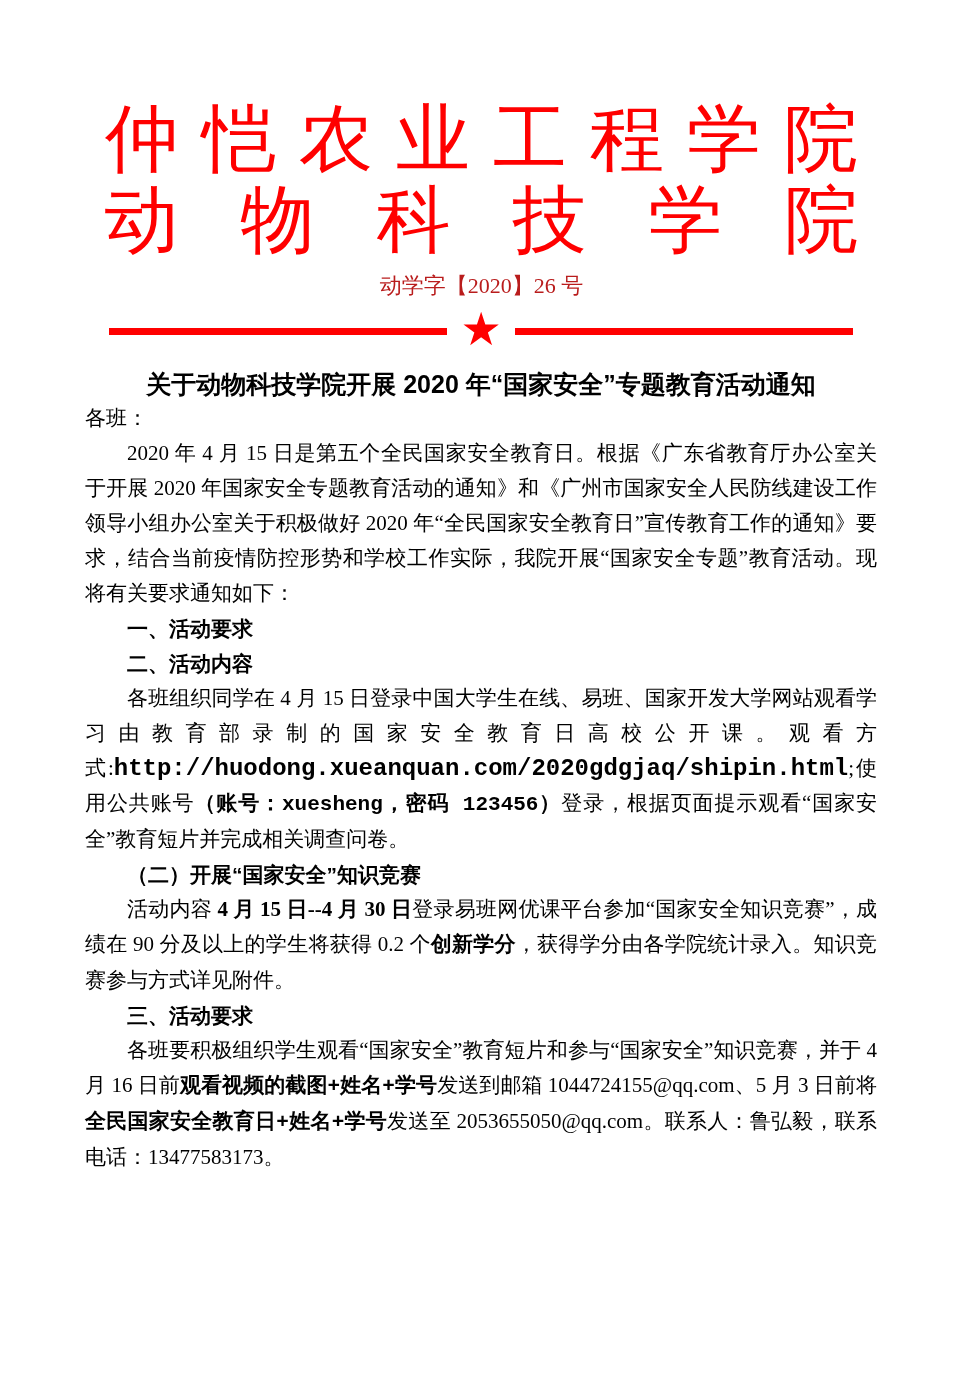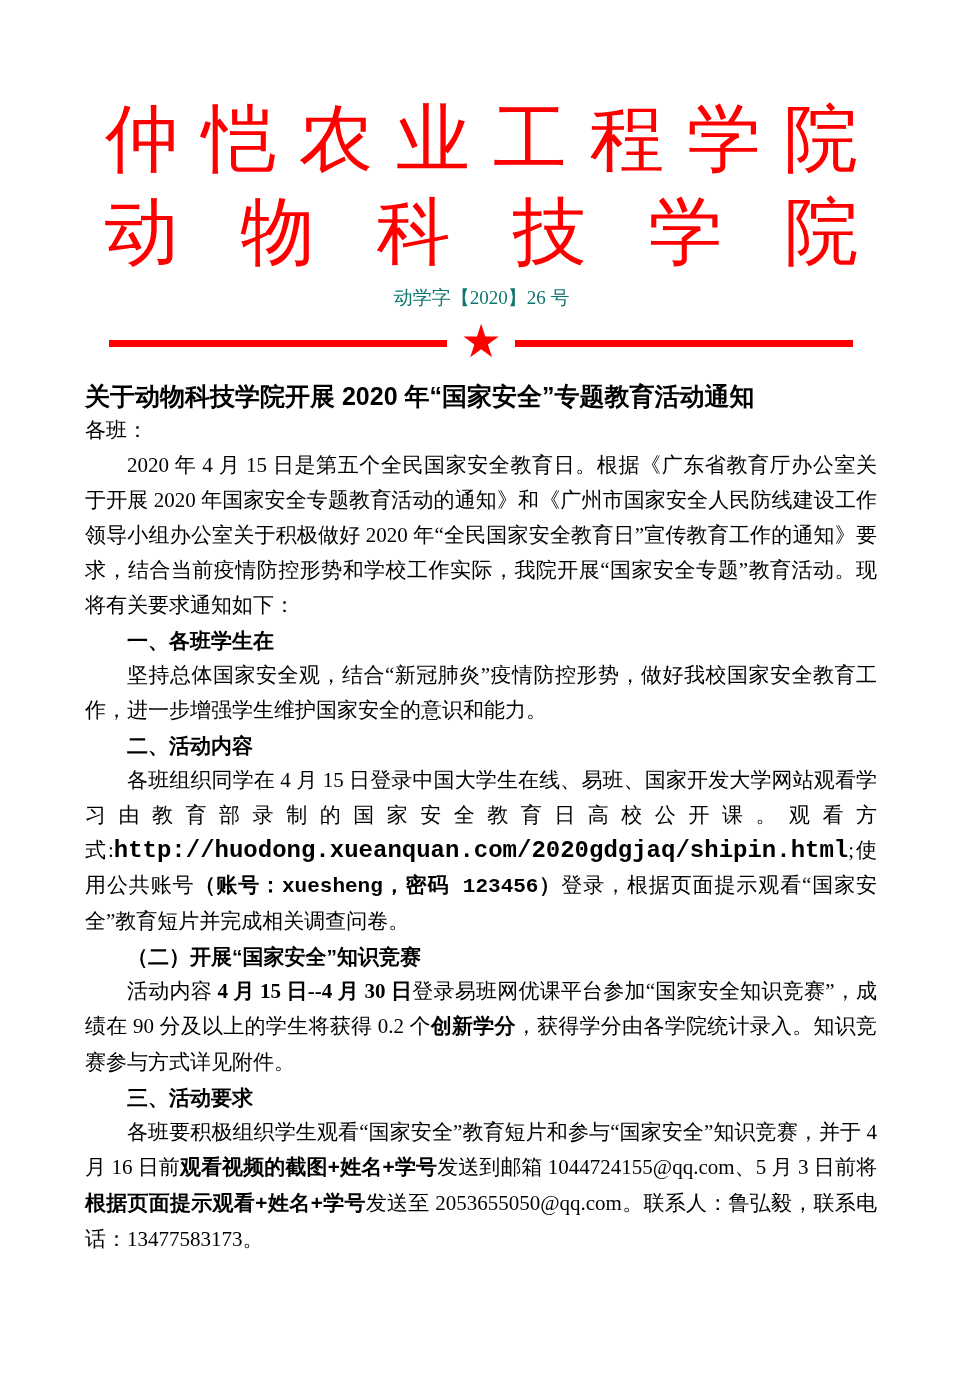--- a/index.html
+++ b/index.html
@@ -31,29 +31,28 @@
     letter-spacing: 23px;
     text-indent: 23px;
     white-space: nowrap;
   }
   .org-line2 {
     font-size: 74px;
     line-height: 1.1;
     letter-spacing: 62px;
     text-indent: 62px;
     white-space: nowrap;
-    margin-top: 12px;
   }
 
   .doc-number {
     margin-top: 12px;
     text-align: center;
-    font-size: 19px;
+    font-size: 22px;
     line-height: 26px;
-    color: #0f766e;
+    color: #b91c1c;
   }
 
   
   .divider {
     display: flex;
     align-items: center;
     margin: 10px 24px 0 24px;
     height: 46px;
   }
   .divider .line {
@@ -65,20 +64,21 @@
     color: #ff0000;
     font-size: 46px;
     line-height: 46px;
     margin: 0 13px;
     transform: translateY(-2px);
   }
 
   
   .doc-title {
     margin: 12px 0 0 0;
+    text-align: center;
     font-family: "Liberation Sans", sans-serif;
     font-weight: bold;
     font-size: 25px;
     line-height: 34px;
   }
 
   
   .doc-body {
     font-size: 21px;
     line-height: 35px;
@@ -123,38 +123,37 @@
     </div>
 
     <h1 class="doc-title">关于动物科技学院开展 2020 年“国家安全”专题教育活动通知</h1>
 
     <div class="doc-body">
 
       <p>各班：</p>
 
       <p class="indent">2020 年 4 月 15 日是第五个全民国家安全教育日。根据《广东省教育厅办公室关于开展 2020 年国家安全专题教育活动的通知》和《广州市国家安全人民防线建设工作领导小组办公室关于积极做好 2020 年“全民国家安全教育日”宣传教育工作的通知》要求，结合当前疫情防控形势和学校工作实际，我院开展“国家安全专题”教育活动。现将有关要求通知如下：</p>
 
-      <p class="heading">一、各班学生在</p>
+      <p class="heading">一、活动要求</p>
 
-      <p class="indent">坚持总体国家安全观，结合“新冠肺炎”疫情防控形势，做好我校国家安全教育工作，进一步增强学生维护国家安全的意识和能力。</p>
 
       <p class="heading">二、活动内容</p>
 
 
       <p class="indent">
         <span>各班组织同学在 4 月 15 日登录中国大学生在线、易班、国家开发大学网站观看学习由教育部录制的国家安全教育日高校公开课。观看方式:</span><b class="bd-url">http://huodong.xueanquan.com/2020gdgjaq/shipin.html</b><span>;使用公共账号</span><b class="bd">（账号：xuesheng，密码 123456）</b><span>登录，根据页面提示观看“国家安全”教育短片并完成相关调查问卷。</span>
       </p>
 
       <p class="heading">（二）开展“国家安全”知识竞赛</p>
 
       <p class="indent">
         <span>活动内容 </span><b class="bd-num">4 月 15 日--4 月 30 日</b><span>登录易班网优课平台参加“国家安全知识竞赛”，成绩在 90 分及以上的学生将获得 0.2 个</span><b class="bd">创新学分</b><span>，获得学分由各学院统计录入。知识竞赛参与方式详见附件。</span>
       </p>
 
       <p class="heading">三、活动要求</p>
 
       <p class="indent">
-        <span>各班要积极组织学生观看“国家安全”教育短片和参与“国家安全”知识竞赛，并于 4 月 16 日前</span><b class="bd">观看视频的截图+姓名+学号</b><span>发送到邮箱 1044724155@qq.com、5 月 3 日前将</span><b class="bd">根据页面提示观看+姓名+学号</b><span>发送至 2053655050@qq.com。联系人：鲁弘毅，联系电话：13477583173。</span>
+        <span>各班要积极组织学生观看“国家安全”教育短片和参与“国家安全”知识竞赛，并于 4 月 16 日前</span><b class="bd">观看视频的截图+姓名+学号</b><span>发送到邮箱 1044724155@qq.com、5 月 3 日前将</span><b class="bd">全民国家安全教育日+姓名+学号</b><span>发送至 2053655050@qq.com。联系人：鲁弘毅，联系电话：13477583173。</span>
       </p>
 
     </div>
   </div>
 </div>
 
 </body></html>

